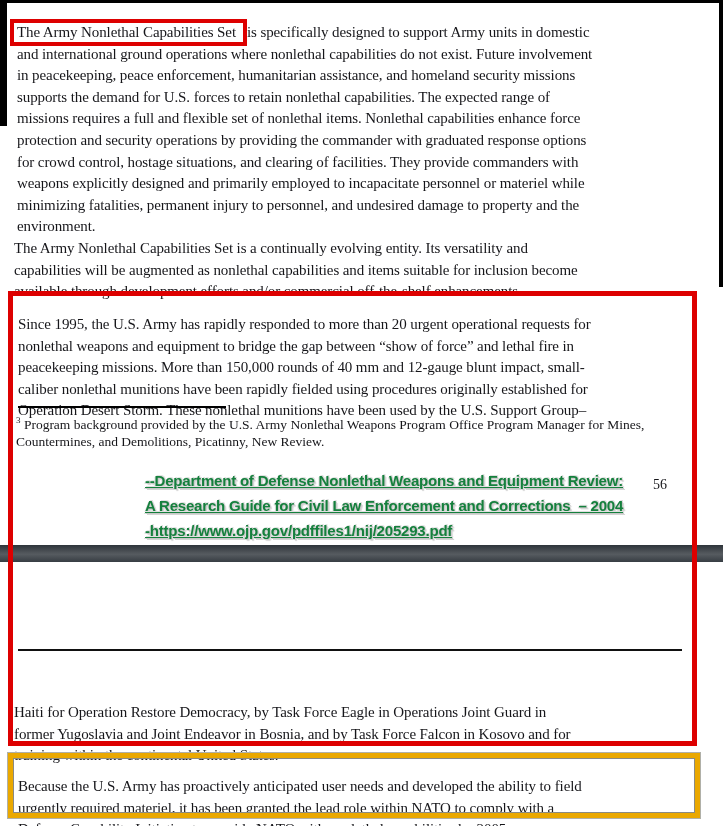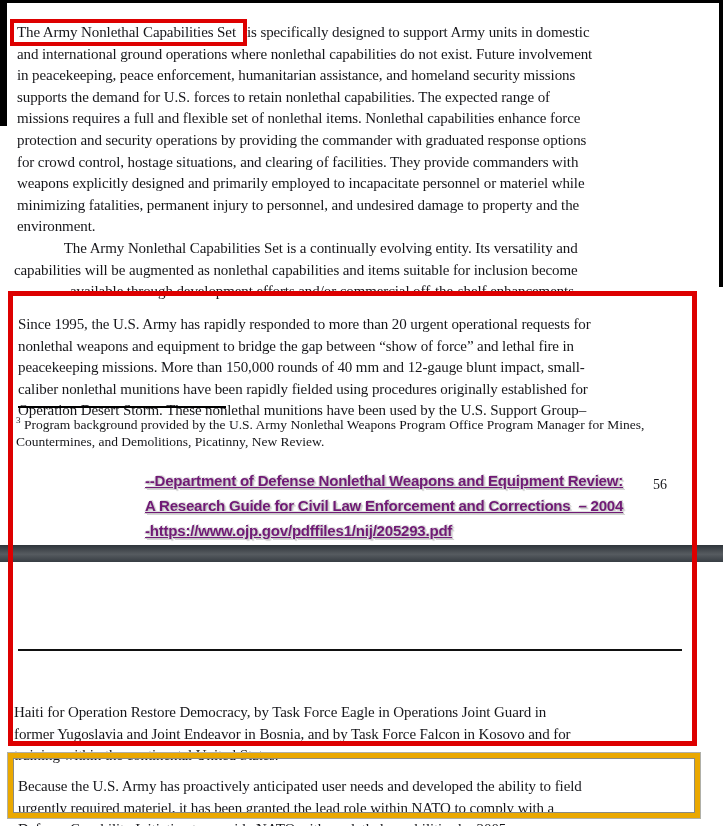--- a/index.html
+++ b/index.html
@@ -31,21 +31,21 @@
   }
   .footnote-rule{background:#000;height:2px;z-index:3;}
   .footnote{
     font-size:13.5px;line-height:17.5px;white-space:pre-line;
     width:690px;z-index:3;
   }
   .footnote sup{font-size:9px;}
   .citation{
     font-family:"Liberation Sans", sans-serif;
     font-weight:bold;font-size:15px;line-height:25px;
-    color:#701a75;white-space:pre;letter-spacing:-0.2px;
+    color:#15803d;white-space:pre;letter-spacing:-0.2px;
     text-decoration:underline;
     text-shadow:1px 1px 0 #c8c8c8, -1px 1px 0 #e0e0e0, 1px -1px 0 #e0e0e0, 2px 2px 1px #d5d5d5;
     z-index:4;
   }
   .citation .link-line{display:block;}
   .page-number{font-size:14px;z-index:4;}
   .separator-band{
     background:linear-gradient(to bottom,#2e343a 0%,#50555a 45%,#565b60 55%,#373d43 100%);
     z-index:1;
   }
@@ -62,21 +62,21 @@
 and international ground operations where nonlethal capabilities do not exist. Future involvement
 in peacekeeping, peace enforcement, humanitarian assistance, and homeland security missions
 supports the demand for U.S. forces to retain nonlethal capabilities. The expected range of
 missions requires a full and flexible set of nonlethal items. Nonlethal capabilities enhance force
 protection and security operations by providing the commander with graduated response options
 for crowd control, hostage situations, and clearing of facilities. They provide commanders with
 weapons explicitly designed and primarily employed to incapacitate personnel or materiel while
 minimizing fatalities, permanent injury to personnel, and undesired damage to property and the
 environment.</span></div>
 
-<div class="abs bodytext" style="left:14px;top:222px;text-align:right;">The Army Nonlethal Capabilities Set is a continually evolving entity. Its versatility and
+<div class="abs bodytext" style="left:14px;top:222px;">The Army Nonlethal Capabilities Set is a continually evolving entity. Its versatility and
 capabilities will be augmented as nonlethal capabilities and items suitable for inclusion become
 available through development efforts and/or commercial off-the-shelf enhancements.</div>
 
 <div class="abs red-frame" style="left:8px;top:291px;width:679px;height:445px;"></div>
 
 <div class="abs bodytext" style="left:18px;top:298px;">Since 1995, the U.S. Army has rapidly responded to more than 20 urgent operational requests for
 nonlethal weapons and equipment to bridge the gap between “show of force” and lethal fire in
 peacekeeping missions. More than 150,000 rounds of 40 mm and 12-gauge blunt impact, small-
 caliber nonlethal munitions have been rapidly fielded using procedures originally established for
 Operation Desert Storm. These nonlethal munitions have been used by the U.S. Support Group–</div>

